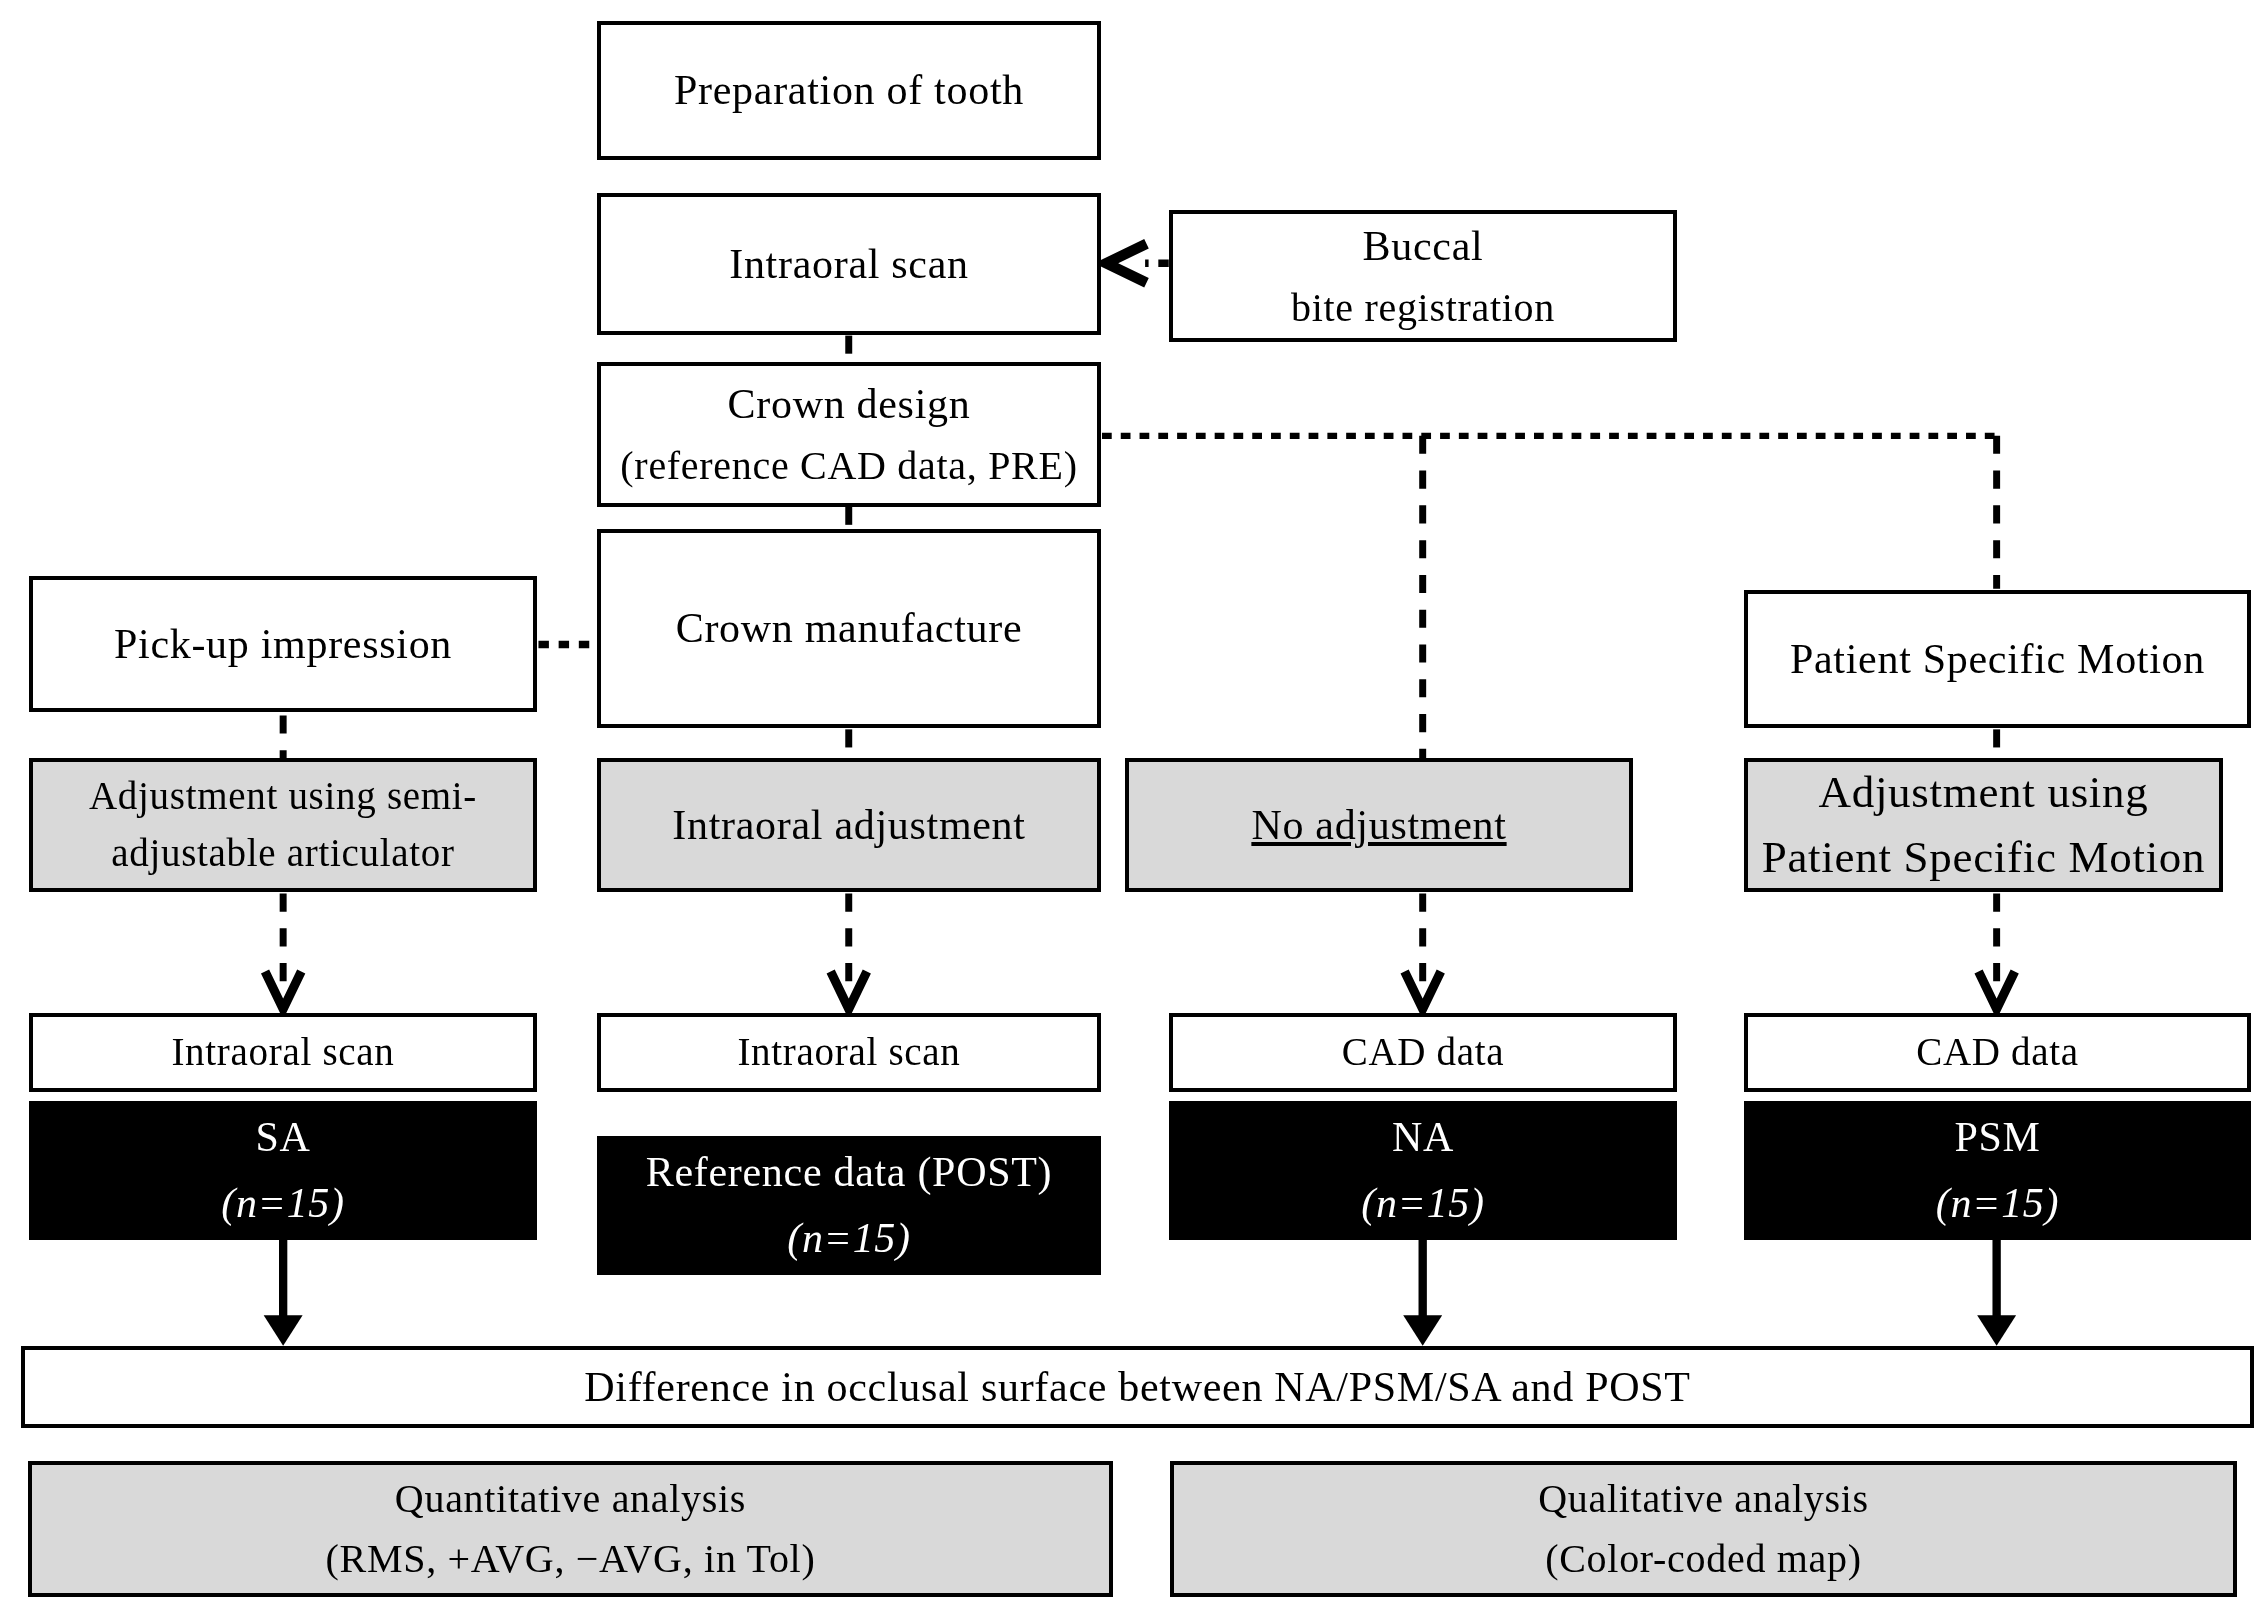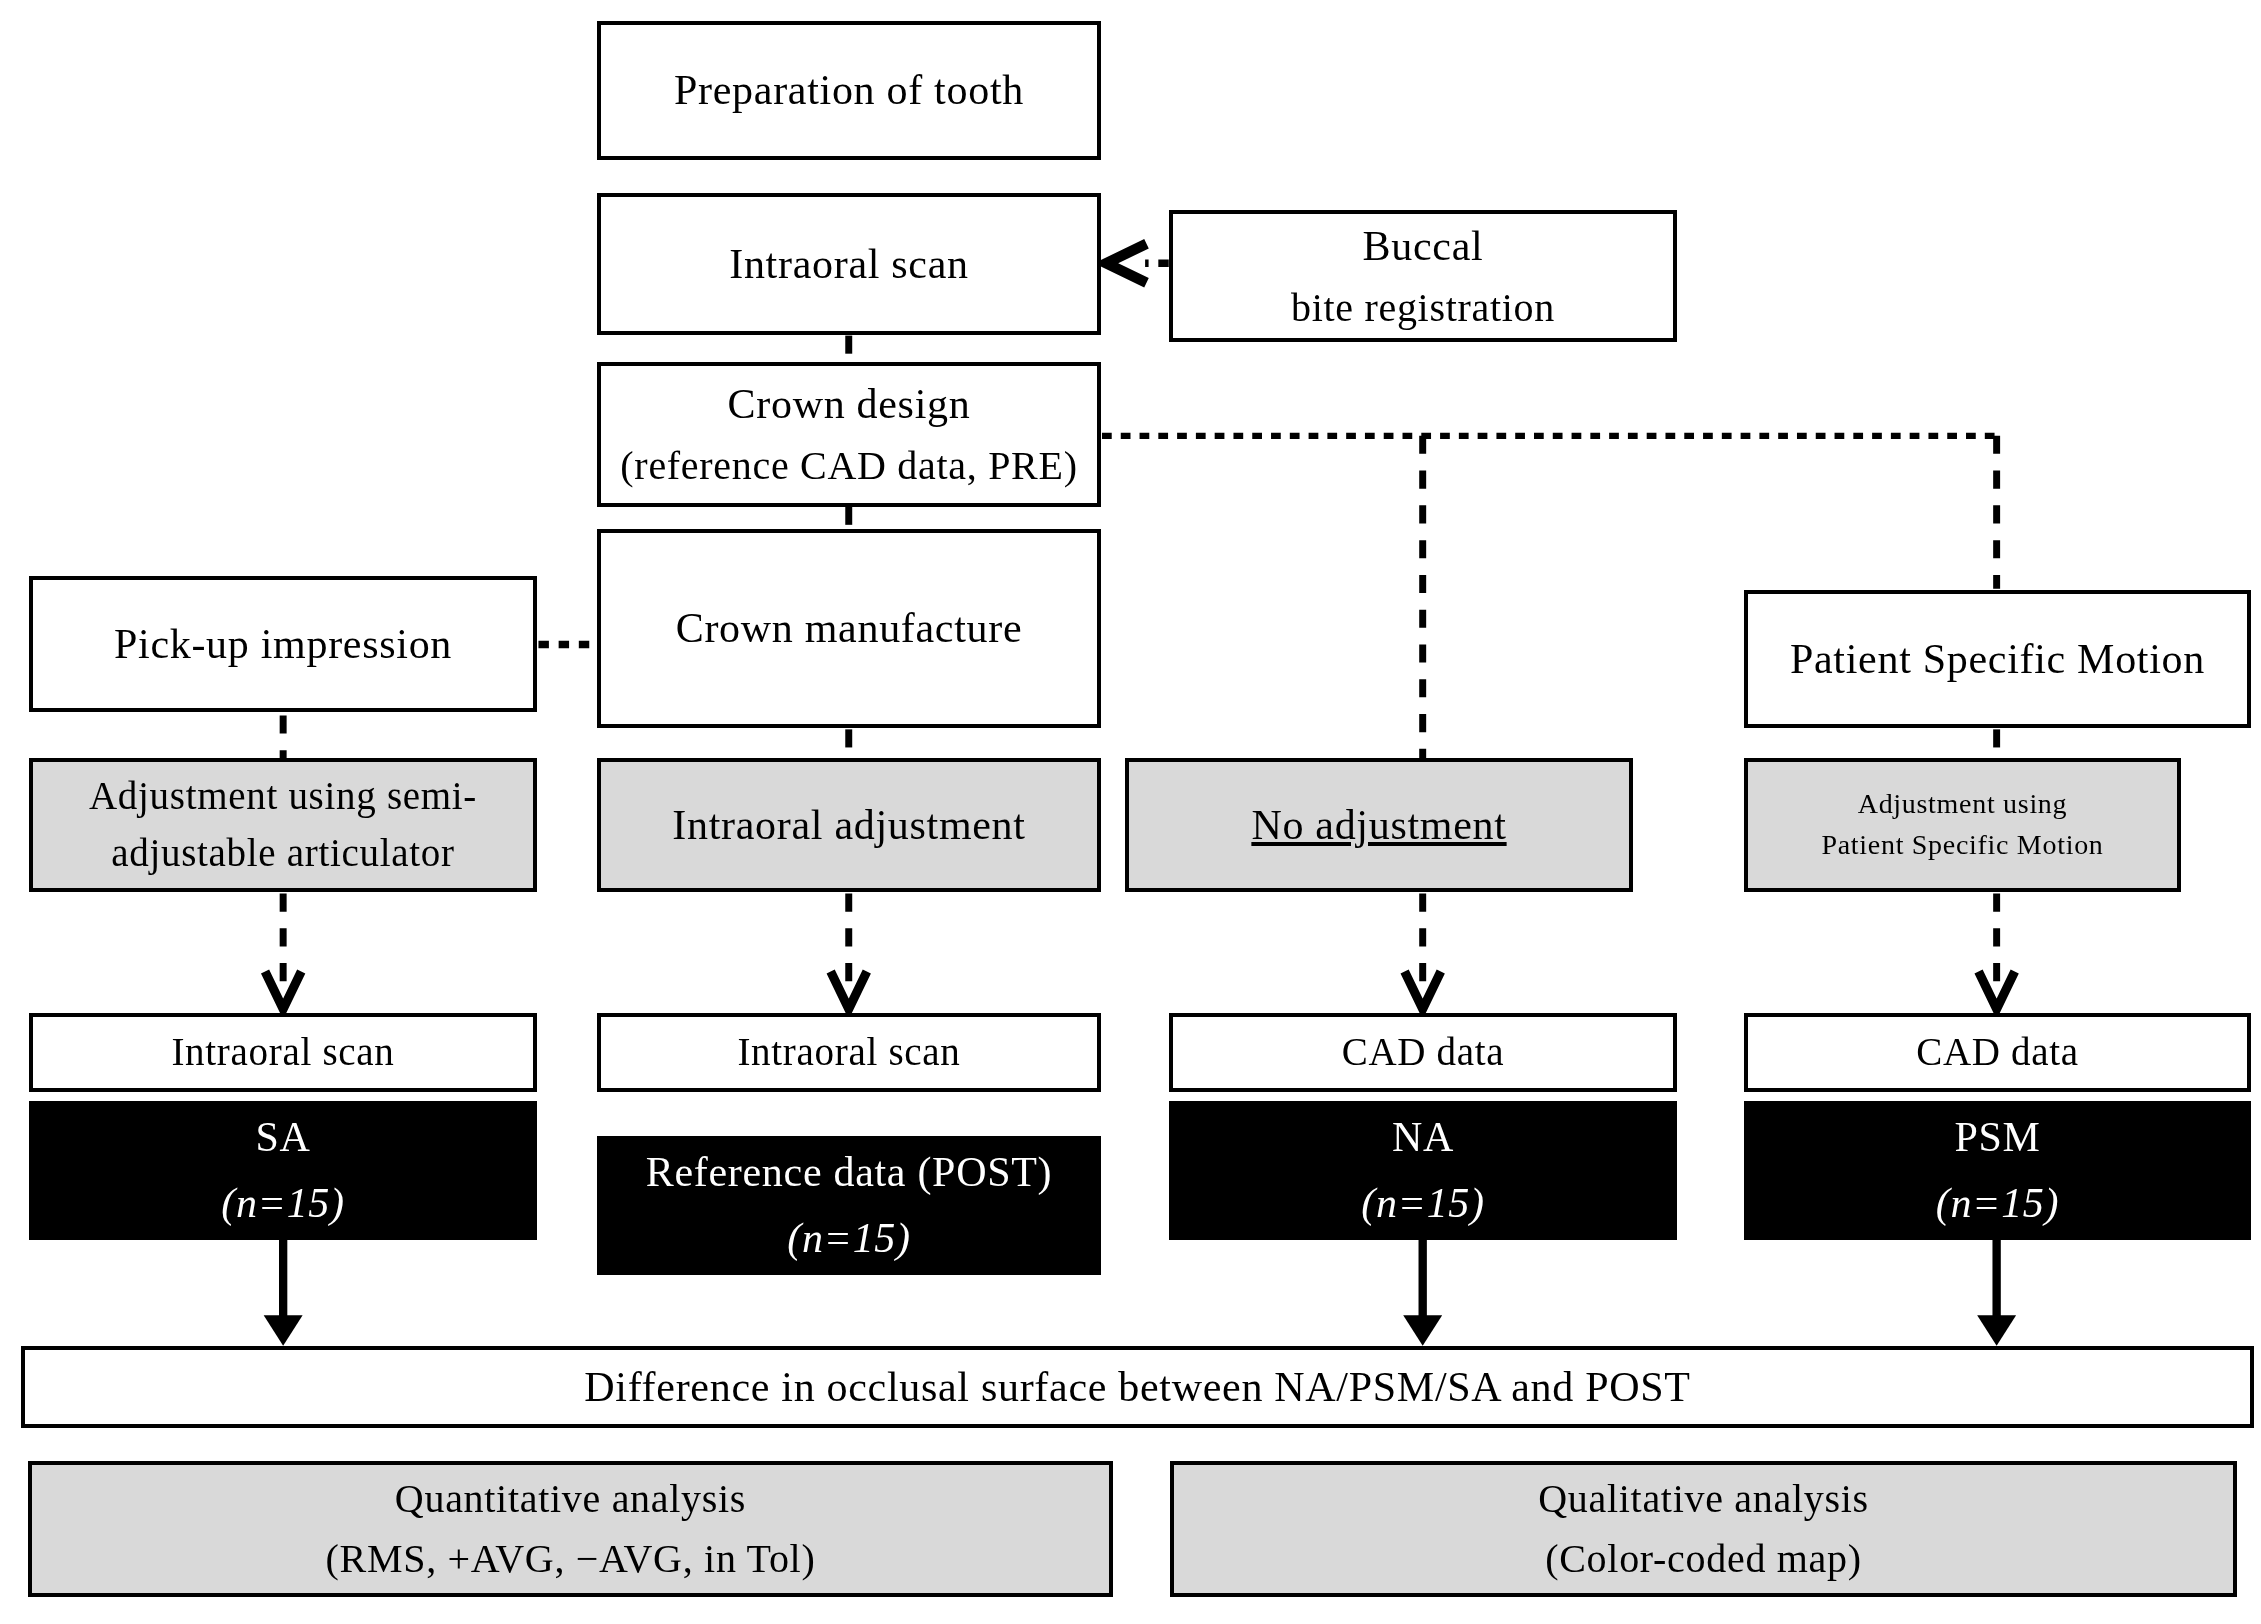--- a/index.html
+++ b/index.html
@@ -131,21 +131,21 @@
   <div class="box gray thin" style="left:29px; top:758px; width:508px; height:134px; line-height:1.45;">
     <span>Adjustment using semi-</span>
     <span>adjustable articulator</span>
   </div>
   <div class="box gray" style="left:597px; top:758px; width:504px; height:134px;">
     <span>Intraoral adjustment</span>
   </div>
   <div class="box gray" style="left:1125px; top:758px; width:508px; height:134px;text-decoration:underline;">
     <span>No adjustment</span>
   </div>
-  <div class="box gray thin" style="left:1744px; top:758px; width:437px; height:134px; line-height:1.45; font-size:28px;">
+  <div class="box gray thin" style="left:1744px; top:758px; width:479px; height:134px; line-height:1.45; font-size:45px;">
     <span>Adjustment using</span>
     <span>Patient Specific Motion</span>
   </div>
 
   <div class="box sm" style="left:29px; top:1013px; width:508px; height:79px;">
     <span>Intraoral scan</span>
   </div>
   <div class="box sm" style="left:597px; top:1013px; width:504px; height:79px;">
     <span>Intraoral scan</span>
   </div>

